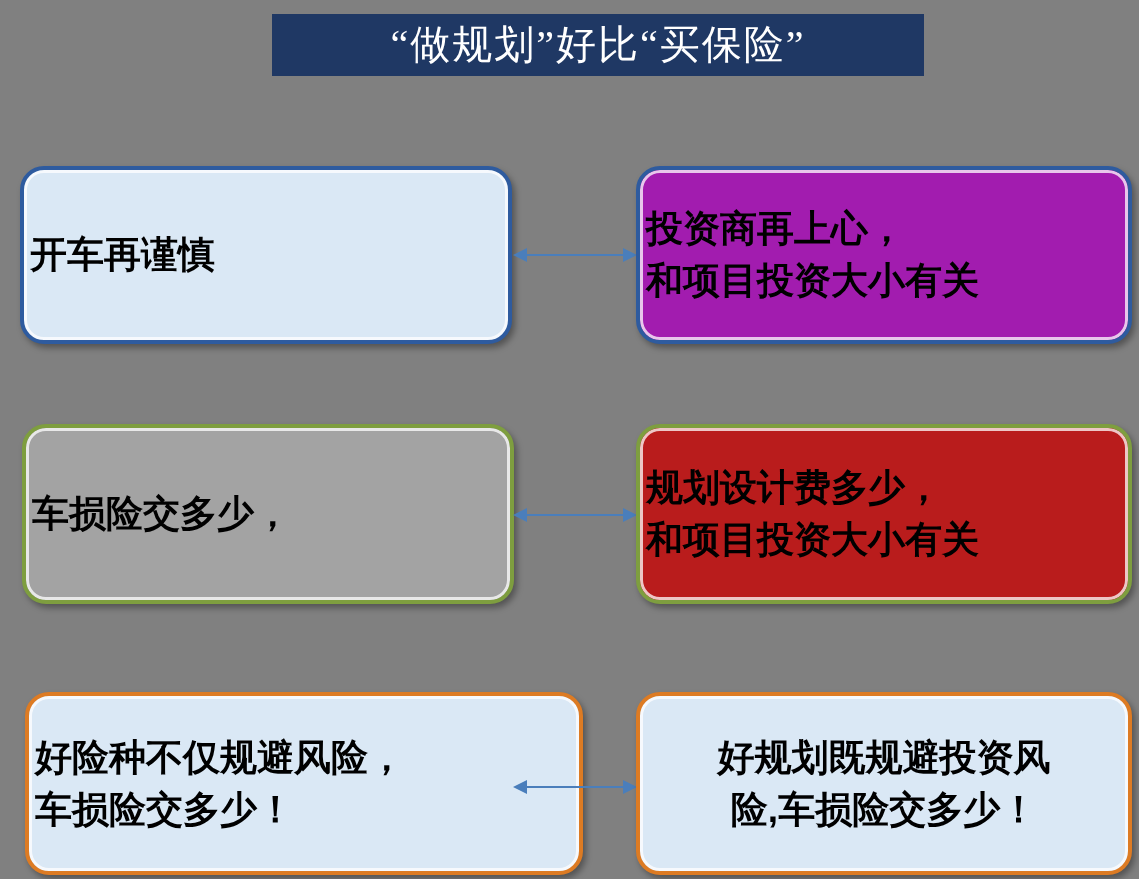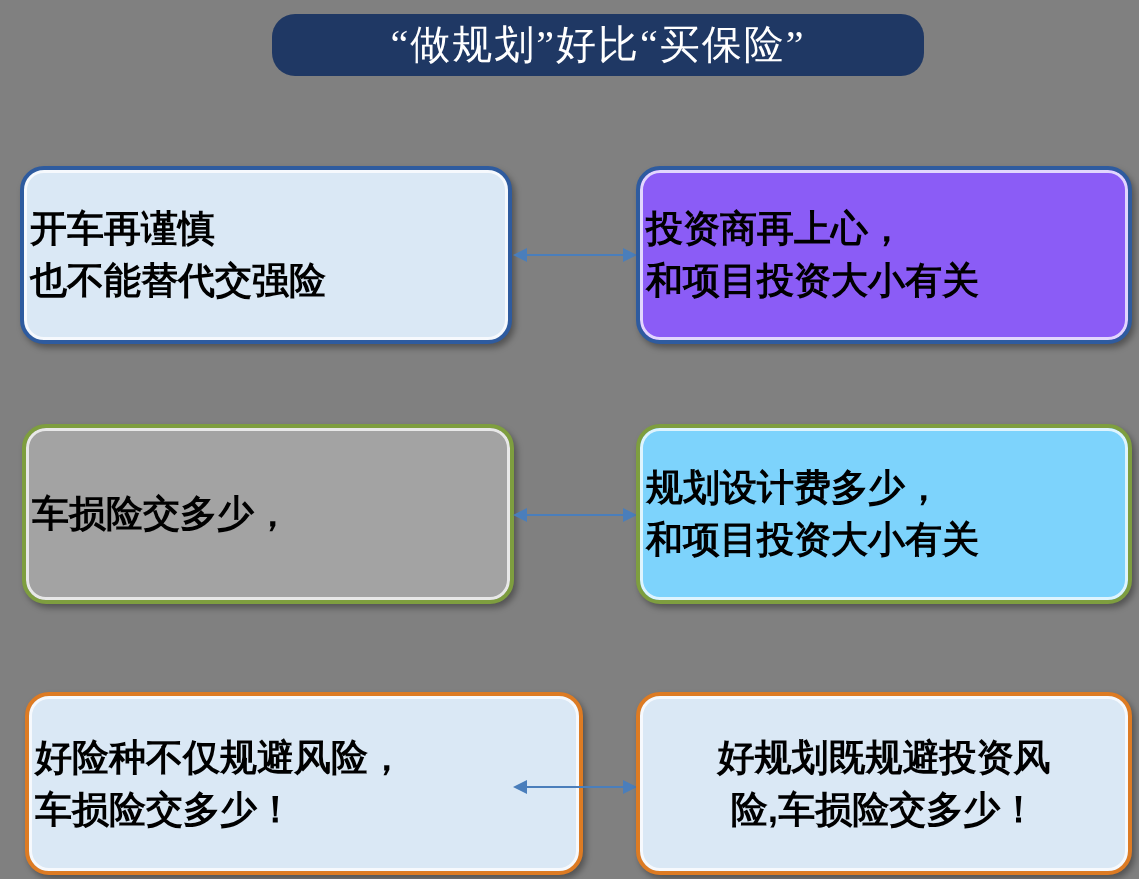--- a/index.html
+++ b/index.html
@@ -20,21 +20,20 @@
     top: 14px;
     width: 652px;
     height: 62px;
     background: #1F3864;
     color: #FFFFFF;
     font-family: "Liberation Serif", serif;
     font-size: 40px;
     line-height: 62px;
     text-align: center;
     letter-spacing: 2px;
-    border-radius: 23px;
   }
   .box {
     position: absolute;
     background: #DAE8F5;
     border: 4px solid #2E5B9F;
     border-radius: 24px;
     box-shadow: 3px 4px 6px rgba(0,0,0,0.35), inset 0 0 0 3px rgba(255,255,255,0.75);
     display: flex;
     flex-direction: column;
     justify-content: center;
@@ -65,45 +64,44 @@
 </style>
 </head>
 <body>
 
 <div id="slide" style="background: rgb(128, 128, 128);">
 
   <div class="title-banner" style="background: rgb(31, 56, 100); color: rgb(255, 255, 255);">“做规划”好比“买保险”</div>
 
   <div class="box r1l" style="border-color: rgb(46, 91, 159); background: rgb(218, 232, 245);">
     <div>开车再谨慎</div>
-    <div>也不能替代交强险</div>
   </div>
   <div class="arrow a1" style="color: rgb(74, 126, 187);">
     <svg viewBox="0 0 128 24" xmlns="http://www.w3.org/2000/svg">
       <line x1="12" y1="12" x2="116" y2="12" stroke="currentColor" stroke-width="2"></line>
       <polygon points="2,12 16,5 16,19" fill="currentColor"></polygon>
       <polygon points="126,12 112,5 112,19" fill="currentColor"></polygon>
     </svg>
   </div>
-  <div class="box r1r" style="border-color: rgb(46, 91, 159); background: #8b5cf6;">
+  <div class="box r1r" style="border-color: rgb(46, 91, 159); background: #a21caf;">
     <div>投资商再上心，</div>
     <div>和项目投资大小有关</div>
   </div>
 
   <div class="box r2l" style="border-color: rgb(126, 158, 63); background: #a3a3a3;">
     <div>车损险交多少，</div>
   </div>
   <div class="arrow a2" style="color: rgb(74, 126, 187);">
     <svg viewBox="0 0 128 24" xmlns="http://www.w3.org/2000/svg">
       <line x1="12" y1="12" x2="116" y2="12" stroke="currentColor" stroke-width="2"></line>
       <polygon points="2,12 16,5 16,19" fill="currentColor"></polygon>
       <polygon points="126,12 112,5 112,19" fill="currentColor"></polygon>
     </svg>
   </div>
-  <div class="box r2r" style="border-color: rgb(126, 158, 63); background: #7dd3fc;">
+  <div class="box r2r" style="border-color: rgb(126, 158, 63); background: #b91c1c;">
     <div>规划设计费多少，</div>
     <div>和项目投资大小有关</div>
   </div>
 
   <div class="box r3l" style="border-color: rgb(221, 123, 35); background: rgb(218, 232, 245);">
     <div>好险种不仅规避风险，</div>
     <div>车损险交多少！</div>
   </div>
   <div class="arrow a3" style="color: rgb(74, 126, 187);">
     <svg viewBox="0 0 128 24" xmlns="http://www.w3.org/2000/svg">

